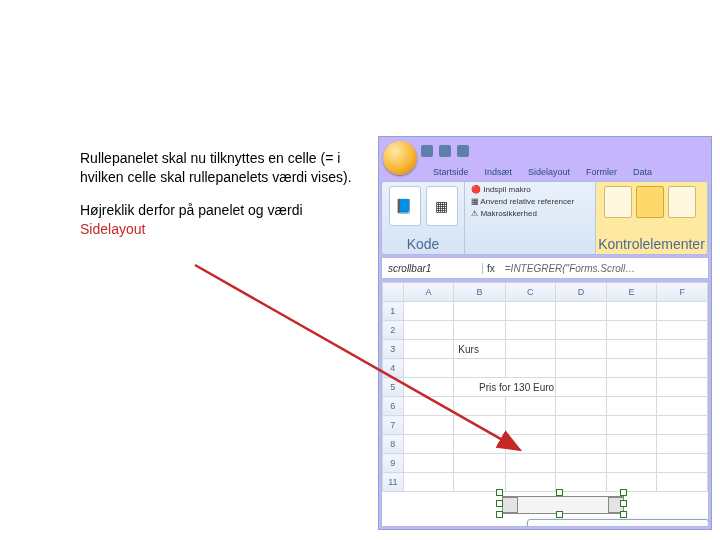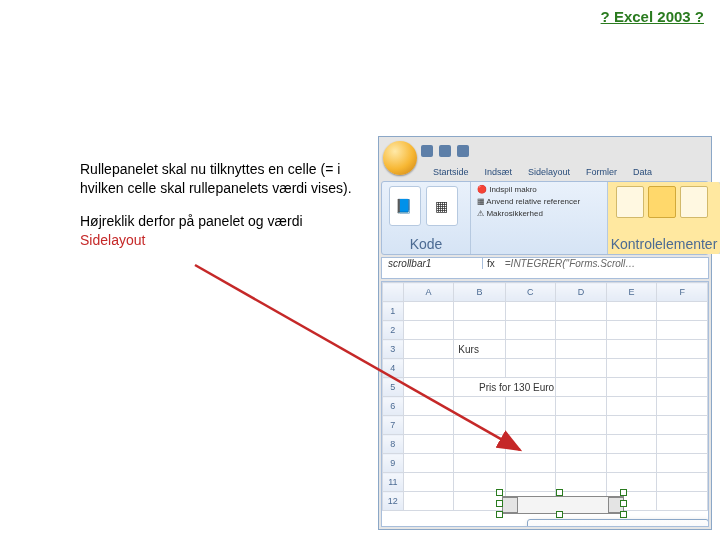--- a/index.html
+++ b/index.html
@@ -1,36 +1,36 @@
 <!DOCTYPE html>
 <html><head>
 <meta charset="utf-8">
 <style>
   html,body{margin:0;padding:0;width:720px;height:540px;font-family:Verdana,Arial,sans-serif;font-size:14px;background:#fff;overflow:hidden}
   .page{position:relative;width:720px;height:540px}
   .excel-link{position:absolute;top:8px;right:16px;color:#2a7b1f;font-weight:bold;font-size:15px;text-decoration:underline;cursor:pointer}
   .body-text{position:absolute;left:80px;top:148px;width:280px;color:#000;line-height:1.35}
-  .body-text p{margin:12px 0 14px 0}
+  .body-text p{margin:1px 0 14px 0}
   .kw{color:#c52828}
   
-  .excel{position:absolute;left:378px;top:136px;width:332px;height:392px;font-size:10px;color:#333;background:#e5e5e5;border:1px solid #8ba7c7}
+  .excel{position:absolute;left:378px;top:136px;width:332px;height:392px;font-size:10px;color:#333;background:#c4b5fd;border:1px solid #8ba7c7}
   .orb{position:absolute;left:4px;top:4px;width:34px;height:34px;border-radius:50%;background:radial-gradient(circle at 35% 30%,#ffe9a8,#f7b733 55%,#c77d12);box-shadow:0 1px 2px rgba(0,0,0,.4)}
   .qat{position:absolute;left:42px;top:8px;height:14px;display:flex;gap:6px}
   .qat span{width:12px;height:12px;background:#5d7fa8;border-radius:2px}
   .tabs{position:absolute;left:48px;top:28px;display:flex;gap:4px;font-size:9px;color:#2a4d7b}
   .tabs div{padding:2px 6px;border-radius:3px 3px 0 0}
   .ribbon{position:absolute;left:2px;right:2px;top:44px;height:72px;background:linear-gradient(#e9f1fb,#d6e4f5);border:1px solid #a8bedb;border-radius:3px;display:flex}
-  .grp{flex:0 0 auto;padding:4px 12px 2px 6px;border-right:1px solid #b6c9e0;position:relative;text-align:center;font-size:8px}
+  .grp{flex:0 0 auto;padding:4px 6px 2px 6px;border-right:1px solid #b6c9e0;position:relative;text-align:center;font-size:8px}
   .grp .lbl{position:absolute;bottom:2px;left:0;right:0;color:#4c6b93;font-size:14px}
   .bigbtn{width:30px;height:38px;background:#fff;border:1px solid #b6c9e0;border-radius:3px;margin:0 auto 2px auto;display:flex;align-items:center;justify-content:center;font-size:14px}
   .grp.ctrl{background:#ffe8a0;border-radius:0 3px 3px 0;flex:1}
   .ctrl .row{display:flex;gap:4px;justify-content:flex-start;padding-left:2px}
   .ctrl .row div{width:26px;height:30px;border:1px solid #d2b96a;background:#fff8e1;border-radius:2px}
   .ctrl .row div.hl{background:#ffd86b;border-color:#d2a93a}
-  .fxbar{position:absolute;left:2px;right:2px;top:120px;height:20px;background:#fff;border:1px solid #a8bedb;display:flex;align-items:flex-start;font-size:10px}
+  .fxbar{position:absolute;left:2px;right:2px;top:120px;height:20px;background:#fff;border:1px solid #a8bedb;display:flex;align-items:center;font-size:10px}
   .fxbar .nb{width:88px;border-right:1px solid #a8bedb;padding:0 6px;font-style:italic;color:#333}
   .fxbar .fx{padding:0 6px;color:#666;font-style:italic}
   .fxbar .fl{padding:0 4px;color:#333}
   .sheet{position:absolute;left:2px;right:2px;top:144px;bottom:2px;background:#fff;border:1px solid #a8bedb;overflow:hidden}
   table.grid{border-collapse:collapse;font-size:10px;color:#333}
   table.grid th,table.grid td{border:1px solid #d4d9e2;height:16px;text-align:center;font-weight:normal}
   table.grid th{background:linear-gradient(#f4f7fc,#e4ebf6);color:#4c6b93;font-size:9px}
   table.grid th.corner{width:18px}
   table.grid th.col{width:46px}
   table.grid td.rh{background:linear-gradient(#f4f7fc,#e4ebf6);color:#4c6b93;width:18px;font-size:9px}
@@ -48,21 +48,20 @@
   .menu{position:absolute;left:145px;top:237px;width:180px;background:linear-gradient(#fdfdfd,#eef2f8);border:1px solid #8ba7c7;border-radius:3px;box-shadow:2px 3px 6px rgba(0,0,0,.25);font-size:10px;color:#333;padding:2px 0}
   .menu .mi{display:flex;align-items:center;height:19px;padding:0 8px 0 4px;cursor:default}
   .menu .ic{width:18px;height:16px;margin-right:6px;display:flex;align-items:center;justify-content:center;font-size:11px}
   
   .arrow-svg{position:absolute;left:0;top:0;width:720px;height:540px;pointer-events:none}
 </style>
 </head>
 <body>
 <div class="page">
 
-<a class="excel-link">? Excel 2003 ?</a>
 
 <div class="body-text">
   <p>Rullepanelet skal nu tilknyttes en celle (= i hvilken celle skal rullepanelets værdi vises).</p>
   <p>
     <span>Højreklik derfor på panelet og værdi </span><span class="kw">Sidelayout</span>
   </p>
 </div>
 
 <div class="excel">
   <div class="orb"></div>
@@ -203,29 +202,20 @@
             </tr>
       <tr>
               <td class="rh">11</td>
               <td class="cell"></td>
               <td class="cell"></td>
               <td class="cell"></td>
               <td class="cell"></td>
               <td class="cell"></td>
               <td class="cell"></td>
             </tr>
-      <tr>
-              <td class="rh">12</td>
-              <td class="cell"></td>
-              <td class="cell"></td>
-              <td class="cell"></td>
-              <td class="cell"></td>
-              <td class="cell"></td>
-              <td class="cell"></td>
-            </tr>
     </tbody>
         </table>
 
     <div class="sbctrl"></div>
     <div class="handles">
       <span class="h1"></span>
           <span class="h2"></span>
           <span class="h3"></span>
       <span class="h4"></span>
           <span class="h5"></span>

